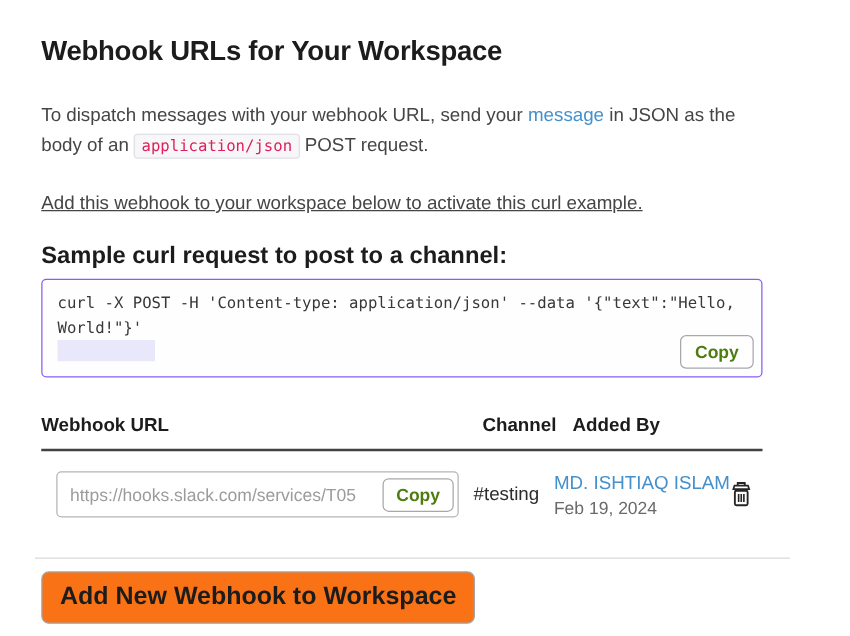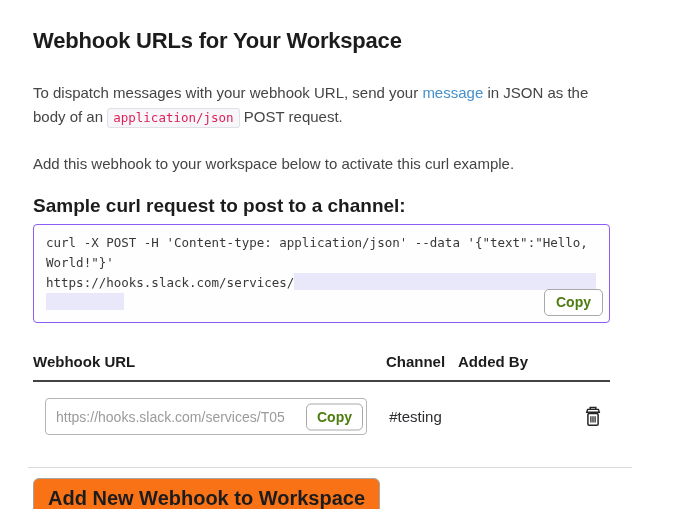--- a/index.html
+++ b/index.html
@@ -19,21 +19,21 @@
     margin-top:27px; font-size:15px; line-height:24px; color:#454545;
     max-width:612px;
   }
   a.link { color:#4590cb; text-decoration:none; cursor:pointer; }
   code.inline-code {
     font-family:"DejaVu Sans Mono","Liberation Mono",monospace;
     font-size:12.5px; color:#e01e5a;
     background:#f7f7f9; border:1px solid #e0e0e6; border-radius:3px;
     padding:1px 5px 2px 5px;
   }
-  p.note { margin-top:24px; font-size:15px; line-height:20px; color:#454545; }
+  p.note { margin-top:24px; font-size:15px; line-height:20px; color:#454545;text-decoration:underline; }
   .sample-label {
     margin-top:21px; font-size:19px; font-weight:bold; color:#1d1c1d;
   }
 
   .code-block {
     position:relative;
     margin-top:7px;
     border:1px solid #8b5cf6; border-radius:4px;
     background:#fefefe;
     padding:8px 12px 9px 12px;
@@ -105,37 +105,41 @@
 <div class="container">
 
   <h1 class="page-title">Webhook URLs for Your Workspace</h1>
 
   <p class="intro"><span>To dispatch messages with your webhook URL, send your </span><a class="link">message</a><span> in JSON as the body of an </span><code class="inline-code">application/json</code><span> POST request.</span></p>
 
   <p class="note">Add this webhook to your workspace below to activate this curl example.</p>
 
   <div class="sample-label">Sample curl request to post to a channel:</div>
 
-  <div class="code-block"><div>curl -X POST -H 'Content-type: application/json' --data '{"text":"Hello,</div><div>World!"}'</div><div><span>https://hooks.slack.com/services/</span><span class="redact r1"></span></div><div><span class="redact r2"></span></div><button class="copy-btn">Copy</button></div>
+  <div class="code-block"><div>curl -X POST -H 'Content-type: application/json' --data '{"text":"Hello,</div><div>World!"}'</div><div><span class="redact r2"></span></div><button class="copy-btn">Copy</button></div>
 
   <div class="webhook-table">
     <div class="table-head">
       <div class="col-url">Webhook URL</div>
       <div class="col-channel">Channel</div>
       <div class="col-added">Added By</div>
     </div>
 
     <div class="table-row">
       <div class="col-url">
         <span class="url-wrap">
           <input class="url-input" type="text" readonly="" value="https://hooks.slack.com/services/T05" style="">
           <button class="copy-btn">Copy</button>
         </span>
       </div>
       <div class="col-channel channel-cell">#testing</div>
+      <div class="col-added added-cell" style="flex:0 0 auto;">
+        <a class="added-by">MD. ISHTIAQ ISLAM</a>
+        <span class="added-date">Feb 19, 2024</span>
+      </div>
       <button class="trash-btn">
         <span>
           <svg width="18" height="21" viewBox="0 0 18 21" fill="none">
             <path d="M6.2 3.3 V1.4 H11.8 V3.3" stroke="#252525" stroke-width="1.5"></path>
             <path d="M3.6 3.4 H14.4 L15.3 6.2 H2.7 Z" stroke="#252525" stroke-width="1.4" fill="none"></path>
             <rect x="3.9" y="7.6" width="10.2" height="11.6" rx="1.2" stroke="#252525" stroke-width="1.5" fill="none"></rect>
             <line x1="6.9" y1="10.2" x2="6.9" y2="16.6" stroke="#252525" stroke-width="1.3"></line>
             <line x1="9" y1="10.2" x2="9" y2="16.6" stroke="#252525" stroke-width="1.3"></line>
             <line x1="11.1" y1="10.2" x2="11.1" y2="16.6" stroke="#252525" stroke-width="1.3"></line>
           </svg>

